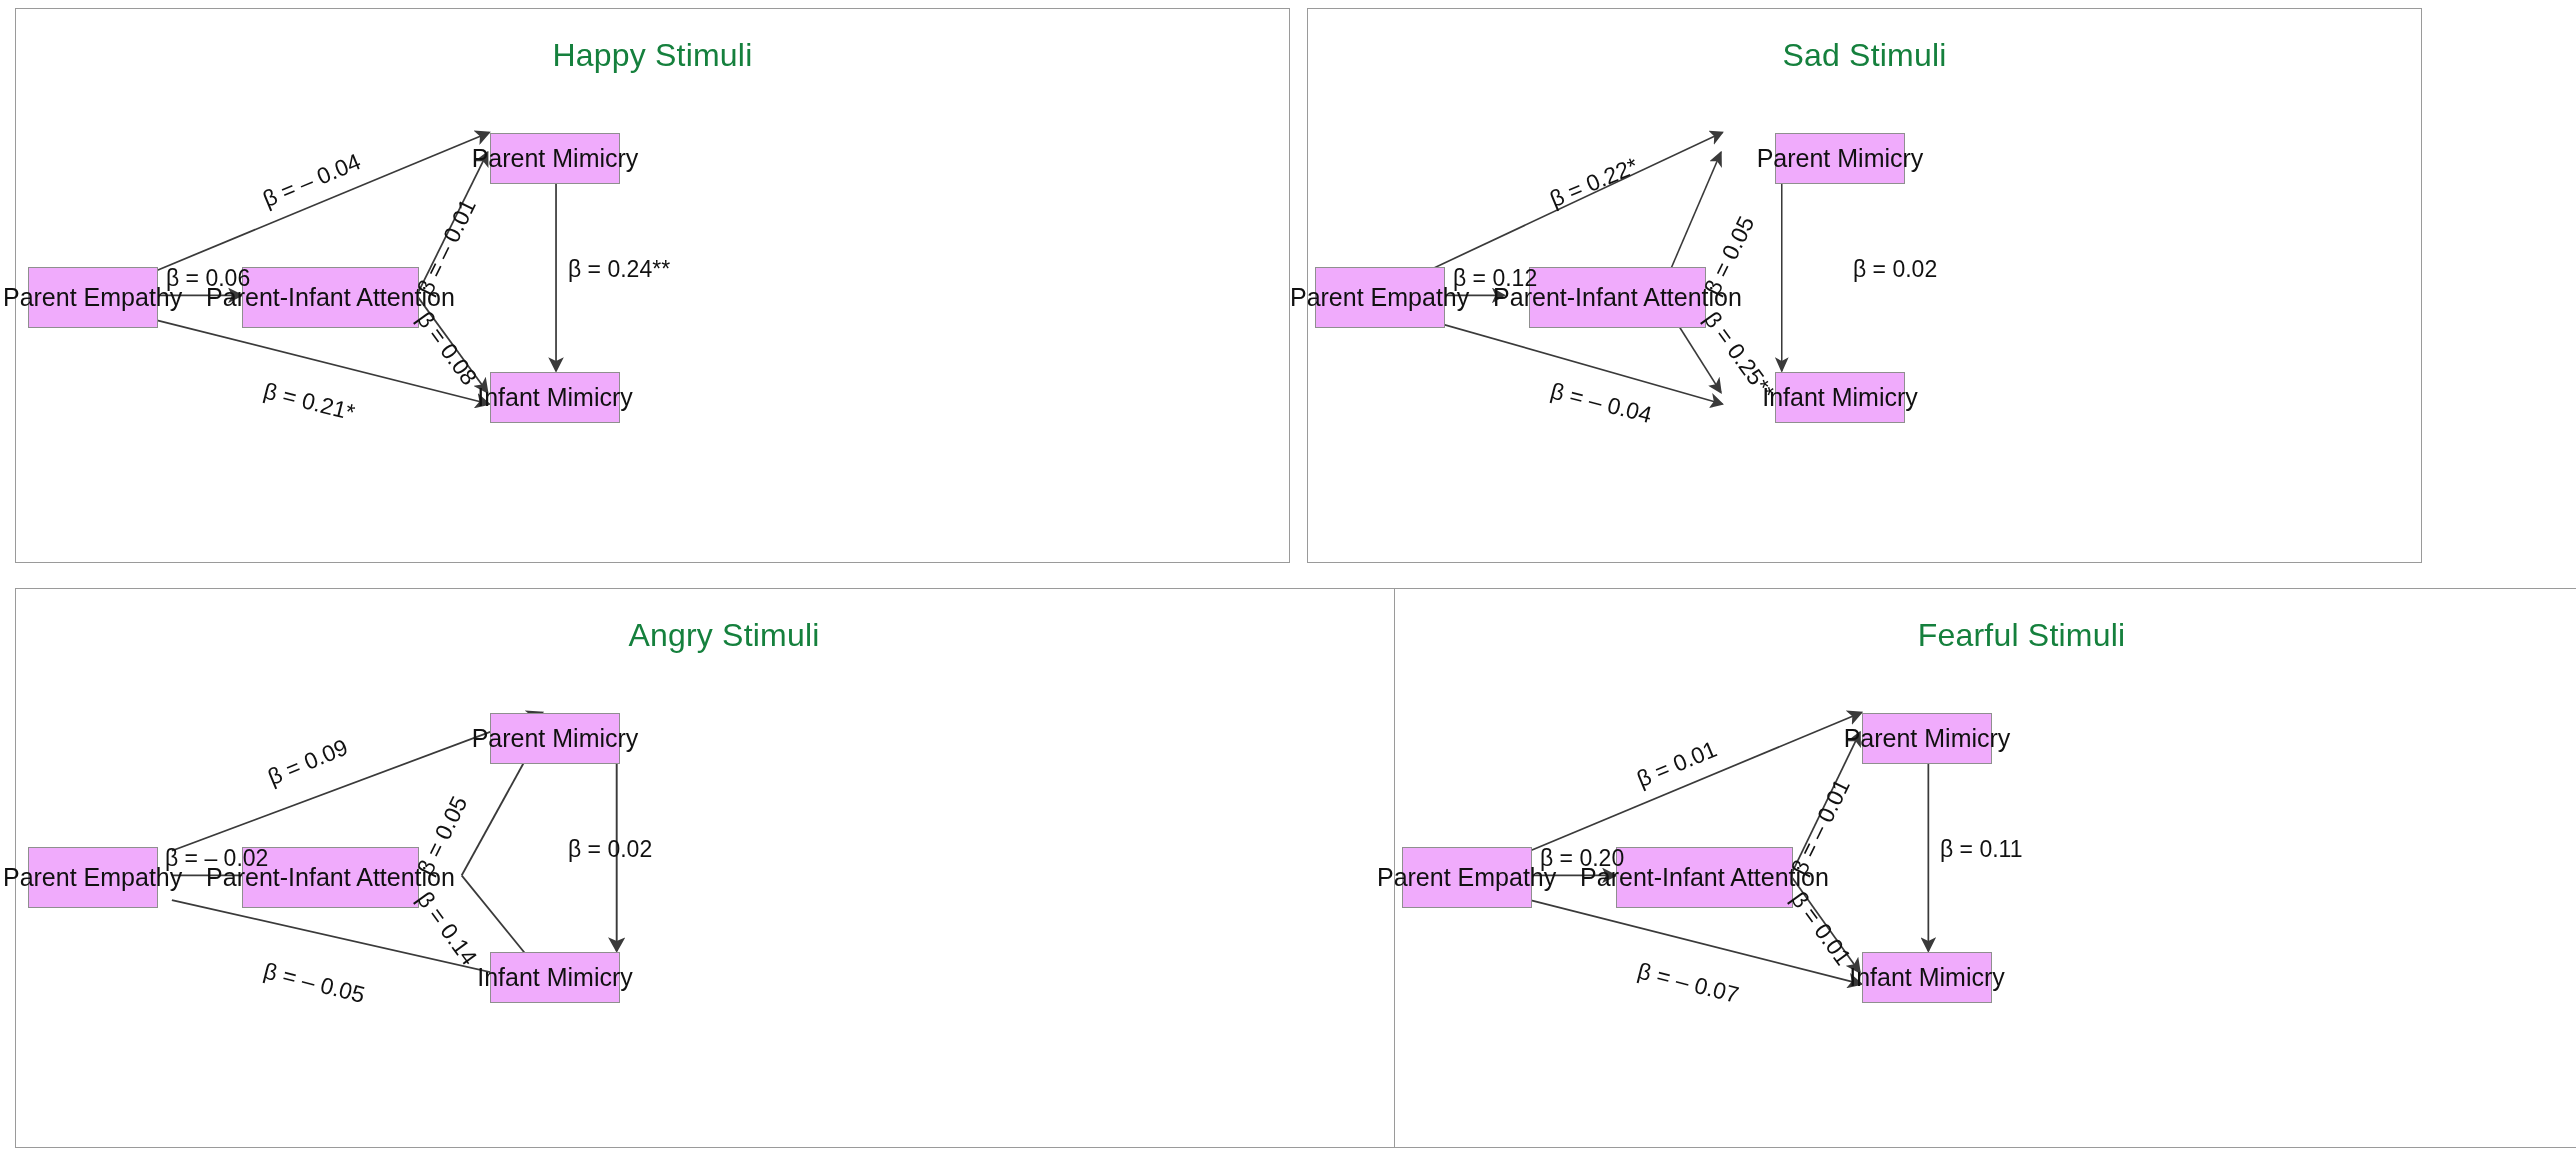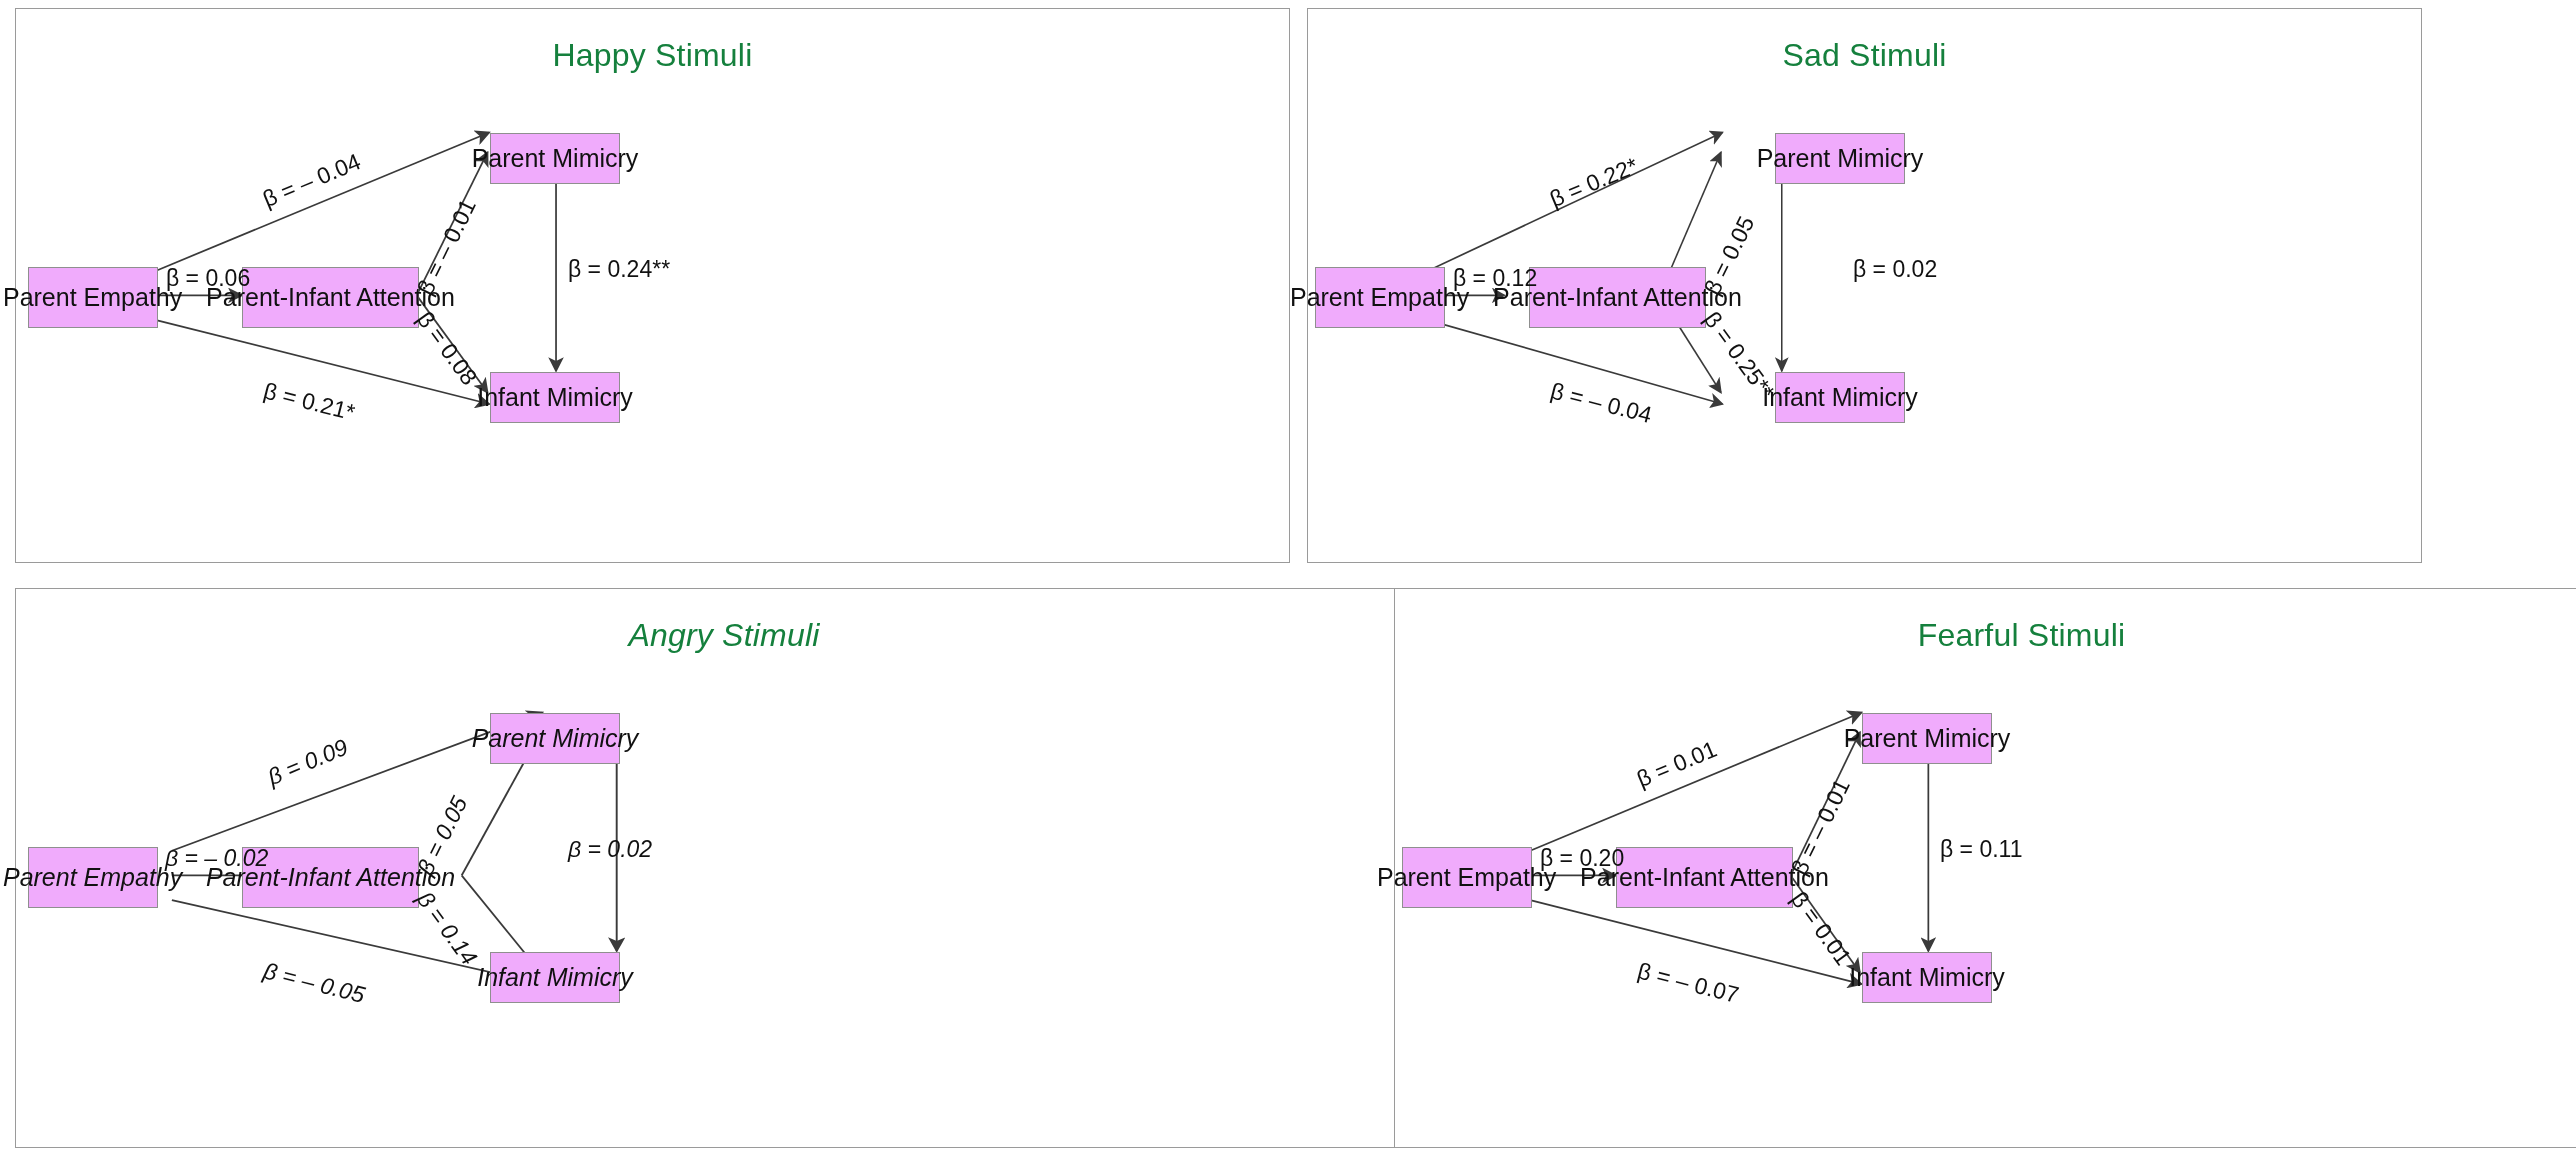--- a/index.html
+++ b/index.html
@@ -97,21 +97,21 @@
 
       <div class="edgelabel" style="left:145px;top:258px;">β = 0.12</div>
       <div class="edgelabel rot-a" style="left:243px;top:180px;transform:rotate(-22.6deg);">β = 0.22*</div>
       <div class="edgelabel rot-a" style="left:243px;top:370px;transform:rotate(14.2deg);">β = – 0.04</div>
       <div class="edgelabel rot-a" style="left:403px;top:273px;transform:rotate(-63.7deg);">β = 0.05</div>
       <div class="edgelabel rot-a" style="left:401px;top:294px;transform:rotate(53.9deg);">β = 0.25**</div>
       <div class="edgelabel" style="left:545px;top:249px;">β = 0.02</div>
     </div>
   </div>
 
-  <div class="panel" style="left:15px;top:588px;width:1418px;height:560px;font-style:italic;">
+  <div class="panel" style="left:15px;top:588px;width:1418px;height:560px;">
     <div class="panel-title">Angry Stimuli</div>
     <div class="diagram">
       <svg viewBox="0 0 1544 678" preserveAspectRatio="none">
         <defs>
           <marker id="ah3" markerWidth="9" markerHeight="9" refX="8" refY="4.5" orient="auto">
             <path d="M0,0 L9,4.5 L0,9 L2.2,4.5 z" fill="#3a3a3a"></path>
           </marker>
         </defs>
         <g stroke="#3a3a3a" stroke-width="2.1" fill="none">
           <line x1="170" y1="348" x2="274" y2="348" marker-end="url(#ah3)"></line>

